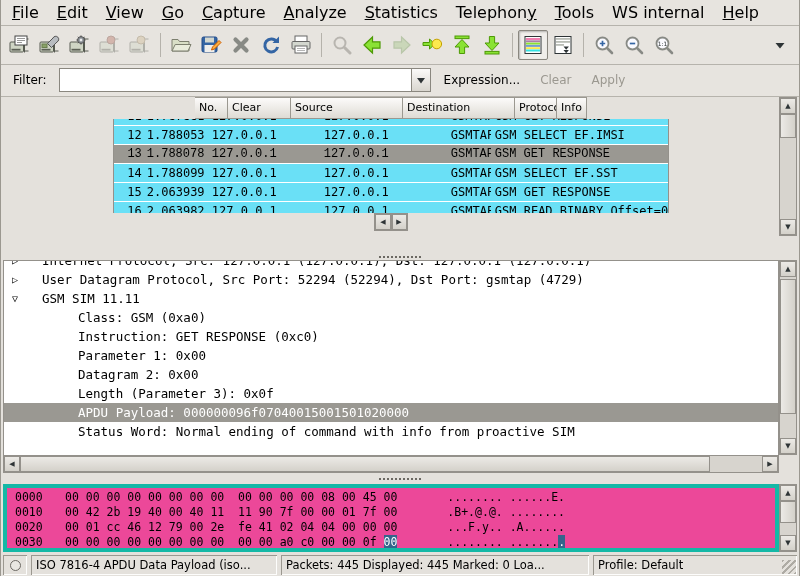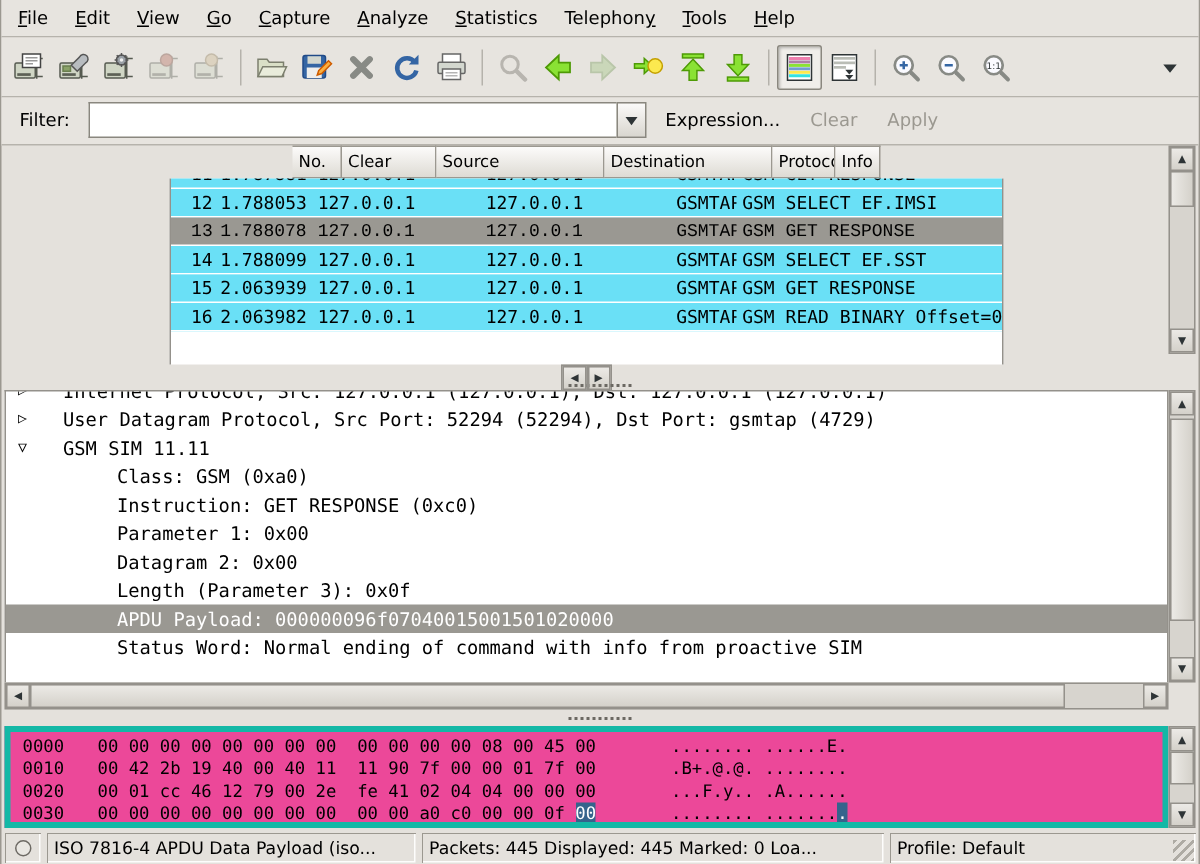--- a/index.html
+++ b/index.html
@@ -2,21 +2,21 @@
 <html style="--row_cyan: #6ae0f6; --selected_gray: #9a9892; --hex_selection: #35648c;"><head>
 <meta charset="utf-8">
 <style>
   * { margin:0; padding:0; box-sizing:border-box; }
   html,body { width:800px; height:576px; overflow:hidden; }
   body { font-family:"DejaVu Sans","Liberation Sans",sans-serif; font-size:11px; color:#000; background:#e4e1dc; }
   .app { width:800px; height:576px; display:flex; flex-direction:column; background:#e4e1dc; border-left:1px solid #9b9890; border-right:1px solid #9b9890; }
 
   
   .menubar { height:26px; display:flex; align-items:center; padding:0 2px; background:#e7e4df; border-bottom:1px solid #b6b3ac; }
-  .mi { padding:4px 9px; cursor:default; font-size:12px; }
+  .mi { padding:4px 9px; cursor:default; font-size:16px; }
   .mi u { text-decoration:underline; }
 
   
   .toolbar { height:40px; display:flex; align-items:center; padding:0 4px; background:#e7e4df; border-bottom:1px solid #b6b3ac; }
   .tbtn { width:30px; height:30px; display:flex; align-items:center; justify-content:center; border:1px solid transparent; border-radius:2px; }
   .tbtn.pressed { background:#f0eeea; border:1px solid #8a877f; box-shadow:inset 1px 1px 2px rgba(0,0,0,.25); }
   .tbtn.disabled svg { opacity:.38; }
   .tsep { width:1px; height:24px; background:#b5b2ab; margin:0 5px; }
   .spacer { flex:1; }
 
@@ -40,21 +40,21 @@
   .vthumb { position:absolute; left:0; right:0; background:linear-gradient(90deg,#eceae6,#d4d1ca); border:1px solid #94918b; }
   .hthumb { position:absolute; top:0; bottom:0; background:linear-gradient(#eceae6,#d4d1ca); border:1px solid #94918b; }
   .corner { width:18px; height:18px; flex:none; }
 
   
   .plist { height:157px; display:flex; margin:0 2px; flex:none; }
   .pl-left { flex:1; display:flex; flex-direction:column; min-width:0;align-items:center; }
   .pl-header { height:22px; display:flex; flex:none; }
   .plc { background:linear-gradient(#fcfbfa,#dedbd4); border-right:1px solid #9b9890; border-top:1px solid #9b9890; border-bottom:1px solid #9b9890; padding:3px 4px 2px; font-size:11px; white-space:nowrap; overflow:hidden; flex:none; }
   .plc.grow { flex:1; }
-  .pl-view { height:124px; background:#fff; border-left:1px solid #94918b; border-right:1px solid #94918b; overflow:hidden; flex:none; }
+  .pl-view { height:94px; background:#fff; border-left:1px solid #94918b; border-right:1px solid #94918b; overflow:hidden; flex:none; }
   .plr { display:flex; height:19px; line-height:19px; background:var(--row_cyan); border-bottom:1px solid #fff; font-family:"DejaVu Sans Mono","Liberation Mono",monospace; font-size:12px; white-space:nowrap; }
   .plr.sel { background:var(--selected_gray); color:#000000;font-family:Liberation Mono, monospace; }
   .plr.clip { margin-top:-12px; }
   .plr span { overflow:hidden; flex:none; }
   .plr .c0 { width:33px; text-align:right; padding-right:5px; }
   .plr .c1 { width:63px; }
   .plr .c2 { width:112px; padding-left:2px; }
   .plr .c3 { width:112px; padding-left:2px; }
   .plr .c4 { width:42px; padding-left:2px;margin-left:15px; }
   .plr .c5 { flex:1; padding-left:4px; }
@@ -100,20 +100,21 @@
   <div class="menubar" id="menubar">
       <span class="mi"><u>F</u>ile</span>
       <span class="mi"><u>E</u>dit</span>
       <span class="mi"><u>V</u>iew</span>
       <span class="mi"><u>G</u>o</span>
       <span class="mi"><u>C</u>apture</span>
       <span class="mi"><u>A</u>nalyze</span>
       <span class="mi"><u>S</u>tatistics</span>
       <span class="mi">Telephon<u>y</u></span>
       <span class="mi"><u>T</u>ools</span>
+      <span class="mi">WS internal</span>
       <span class="mi"><u>H</u>elp</span>
     </div>
 
   <div class="toolbar">
     <span class="tbtn">
         <svg width="24" height="24" viewBox="0 0 24 24">
           <path d="M16.5 4.5v15" stroke="#565a50" fill="none"></path>
           <path d="M16.5 6h4M16.5 18h4" stroke="#565a50" fill="none"></path>
           <rect x="2" y="9" width="13.5" height="10" rx="1" fill="#cfd5c4" stroke="#565a50"></rect>
           <rect x="3.5" y="15.8" width="9" height="1.8" fill="#5d6156"></rect>

